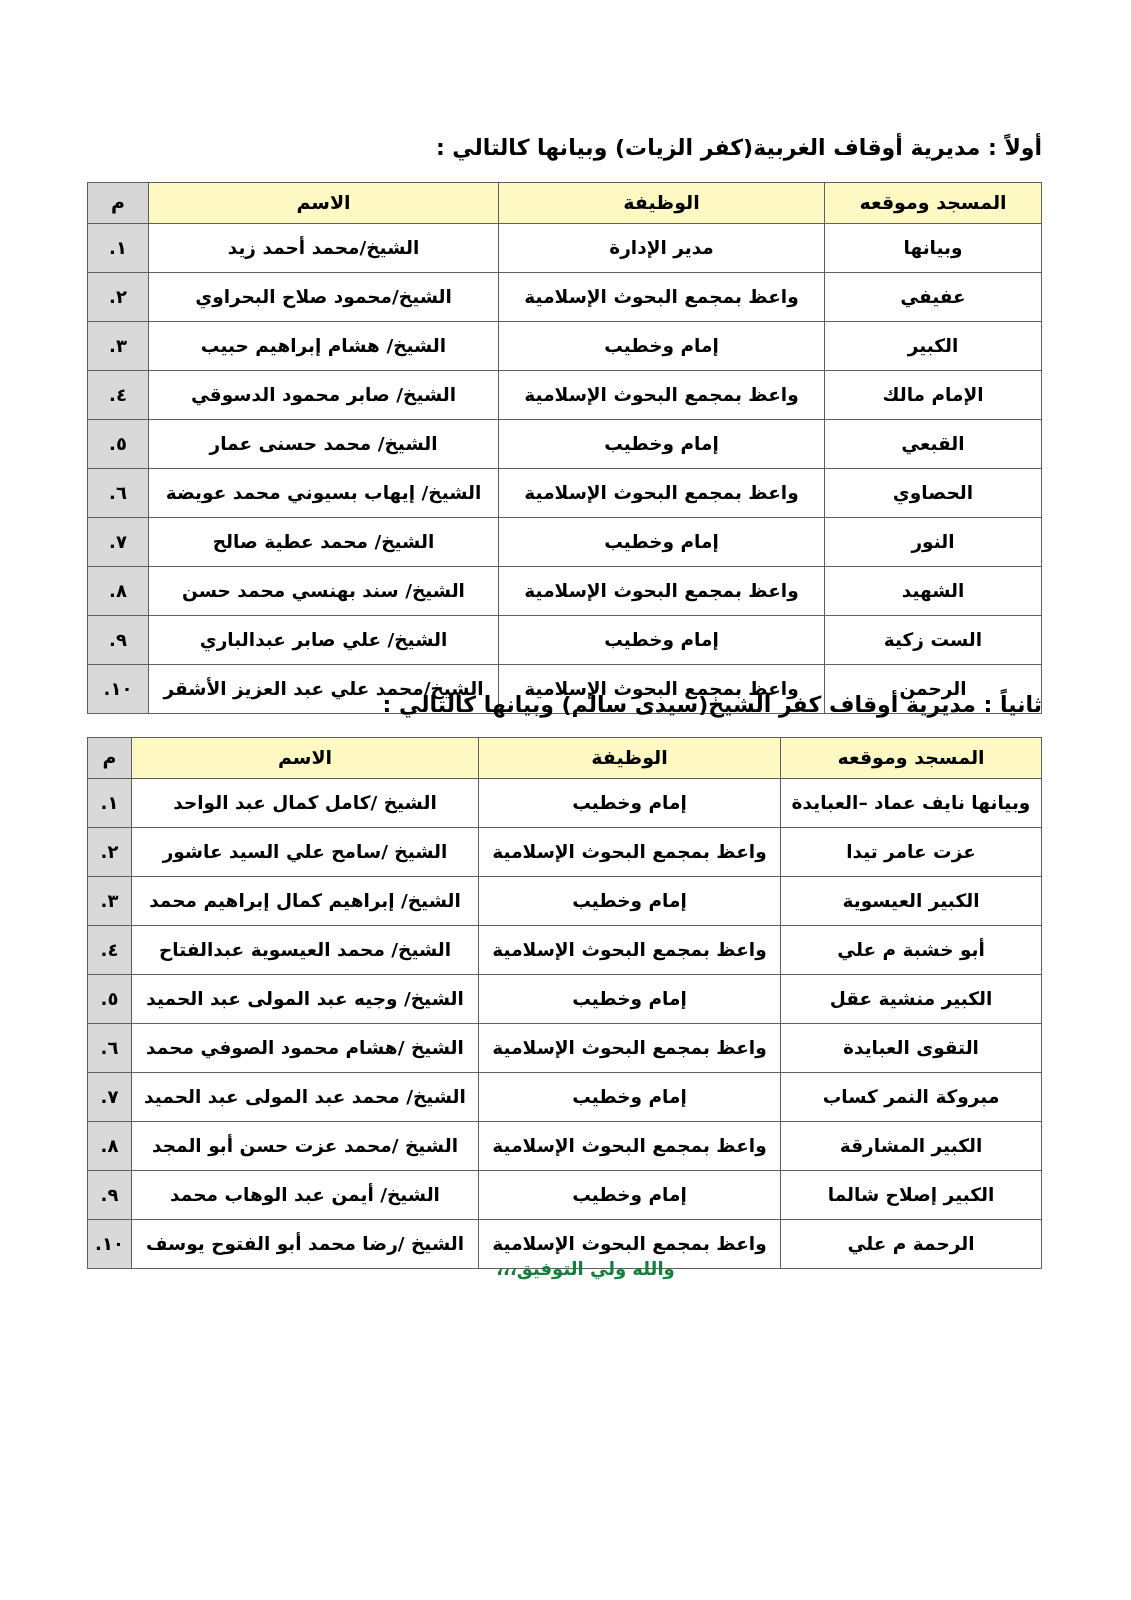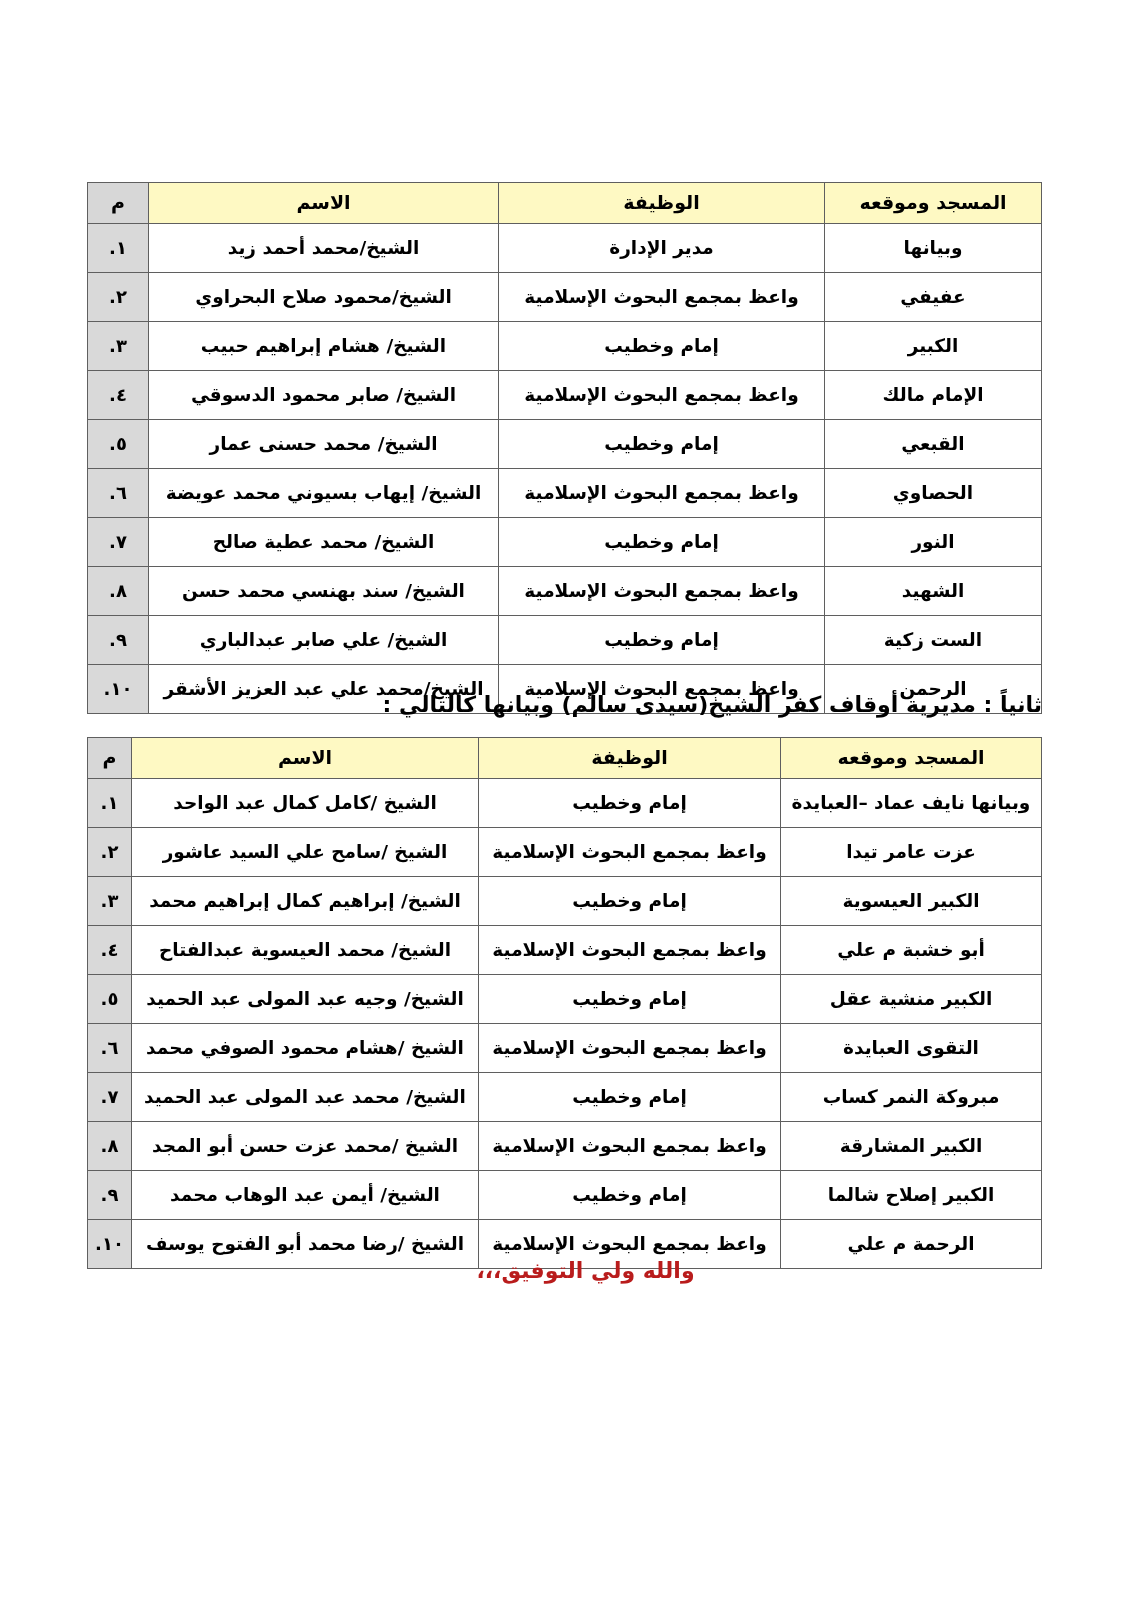--- a/index.html
+++ b/index.html
@@ -97,36 +97,37 @@
   #table-2 col.c-name   { width: 347px; }
   #table-2 col.c-num    { width: 44px; }
 
   
   .footer-line {
     position: absolute;
     top: 1258px;
     left: 0;
     right: 0;
     text-align: center;
-    font-size: 22px;
+    font-size: 18px;
     font-weight: bold;
     direction: rtl;
-    color: #b91c1c;
+    color: #15803d;
     letter-spacing: -0.2px;
   }
   .footer-inner {
     display: inline-block;
     margin-right: -40px;
   }
 </style>
 </head>
 <body>
 
 <div class="page">
 
+  <div class="section-heading" id="heading-1">أولاً : مديرية أوقاف الغربية(كفر الزيات) وبيانها كالتالي :</div>
 
   <table class="data-table" id="table-1">
     <colgroup>
       <col class="c-mosque">
         <col class="c-job">
         <col class="c-name">
         <col class="c-num">
     </colgroup>
     <thead>
       <tr>

